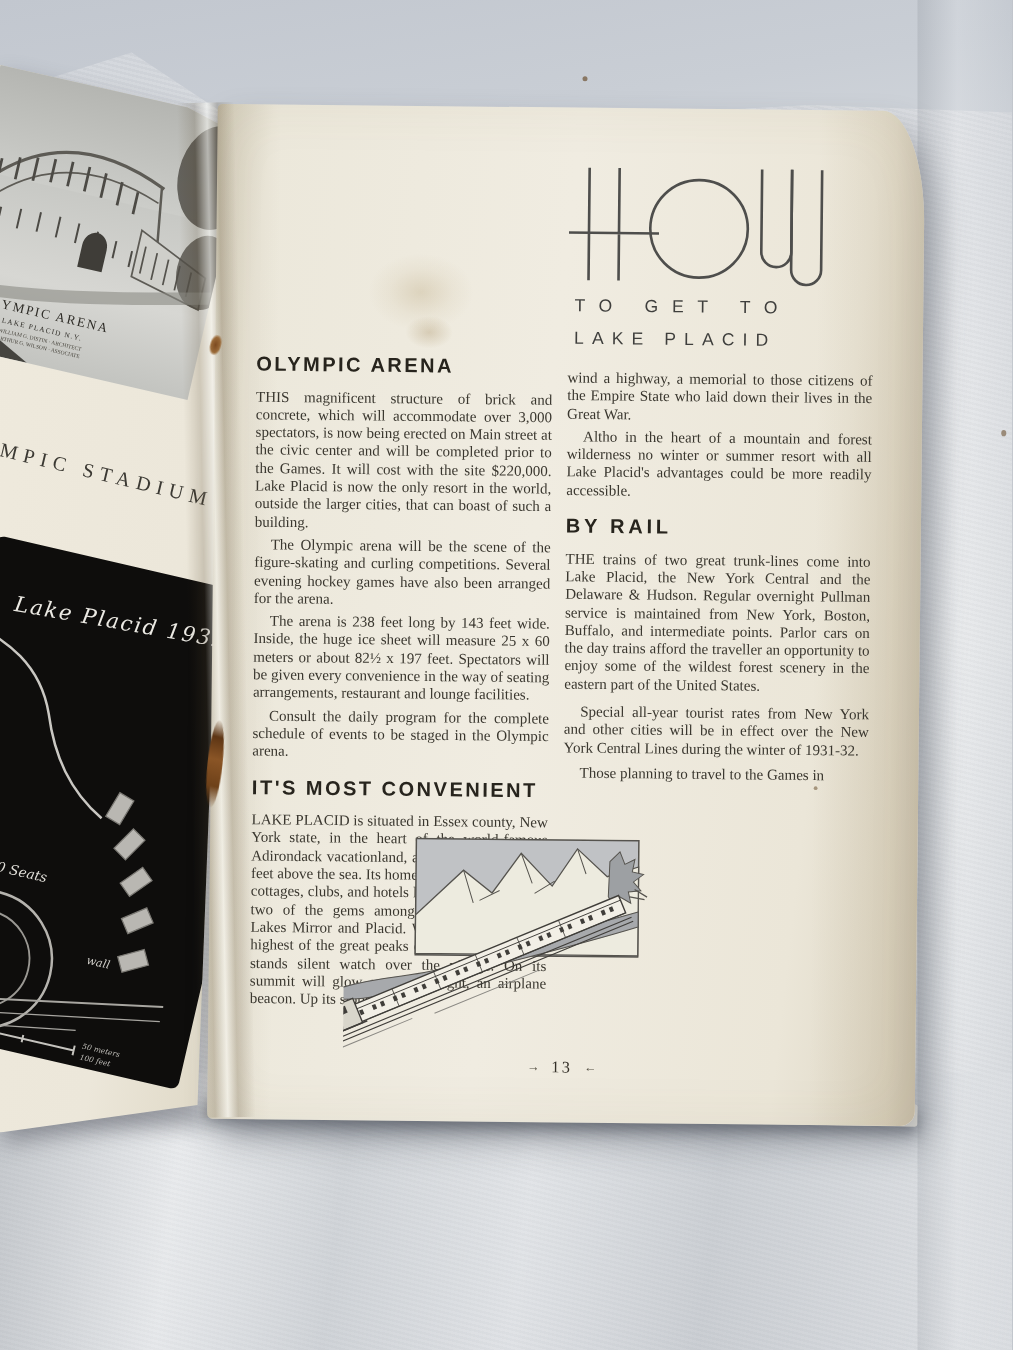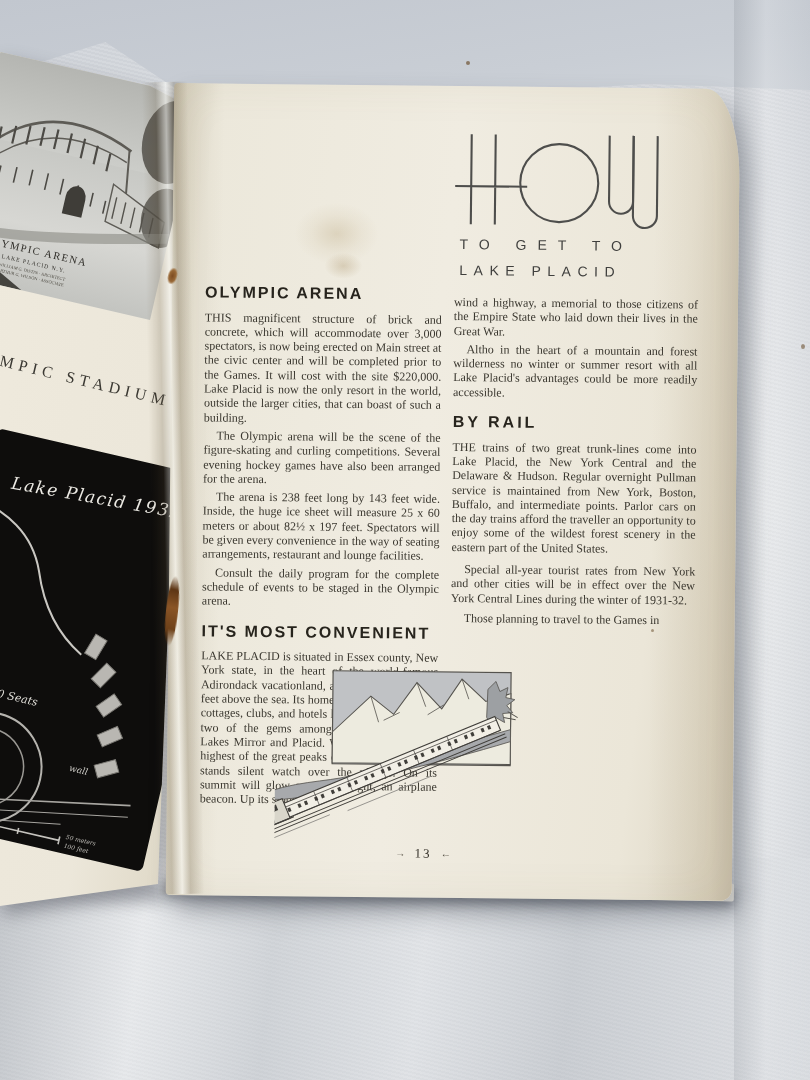--- a/index.html
+++ b/index.html
@@ -59,21 +59,21 @@
 
   .lcol{position:absolute;left:33px;top:200px;width:237px;color:#3a372f;}
   .rcol{position:absolute;left:282px;top:209px;width:244px;color:#3a372f;}
   .col-h{font-family:"Liberation Sans",sans-serif;font-weight:700;font-size:16px;
     line-height:1.1;letter-spacing:2px;color:#27241d;margin:0 0 9px;white-space:nowrap;}
   .col-h.later{margin-top:14px;}
   .para{font-size:12px;line-height:14.3px;margin:0 0 4px;text-align:justify;}
   .para.ind{text-indent:13px;}
 
   .train-illo{position:absolute;left:108px;top:585px;width:250px;height:200px;}
-  .pageno{position:absolute;left:225px;top:760px;width:90px;text-align:left;
+  .pageno{position:absolute;left:225px;top:760px;width:90px;text-align:right;
     font-size:13px;color:#332f27;letter-spacing:2px;}
   .pageno .orn{font-size:10px;color:#555044;letter-spacing:0;position:relative;top:-1px;padding:0 4px;}
 
   .spine{position:absolute;left:150px;top:82px;width:46px;height:812px;transform:rotate(-1.2deg);
     pointer-events:none;
     background:linear-gradient(90deg,rgba(70,58,34,0) 0%,rgba(86,70,42,.18) 30%,rgba(255,255,250,.55) 52%,rgba(96,80,52,.22) 70%,rgba(70,58,34,0) 100%);}
   .rust-a{position:absolute;left:168px;top:268px;width:9px;height:16px;transform:rotate(15deg);
     background:radial-gradient(ellipse at center,#7c4a20 0%,#9a6a38 55%,transparent 78%);filter:blur(.4px);}
   .rust-b{position:absolute;left:166px;top:576px;width:12px;height:70px;transform:rotate(6deg);
     border-radius:50%;filter:blur(.6px);

